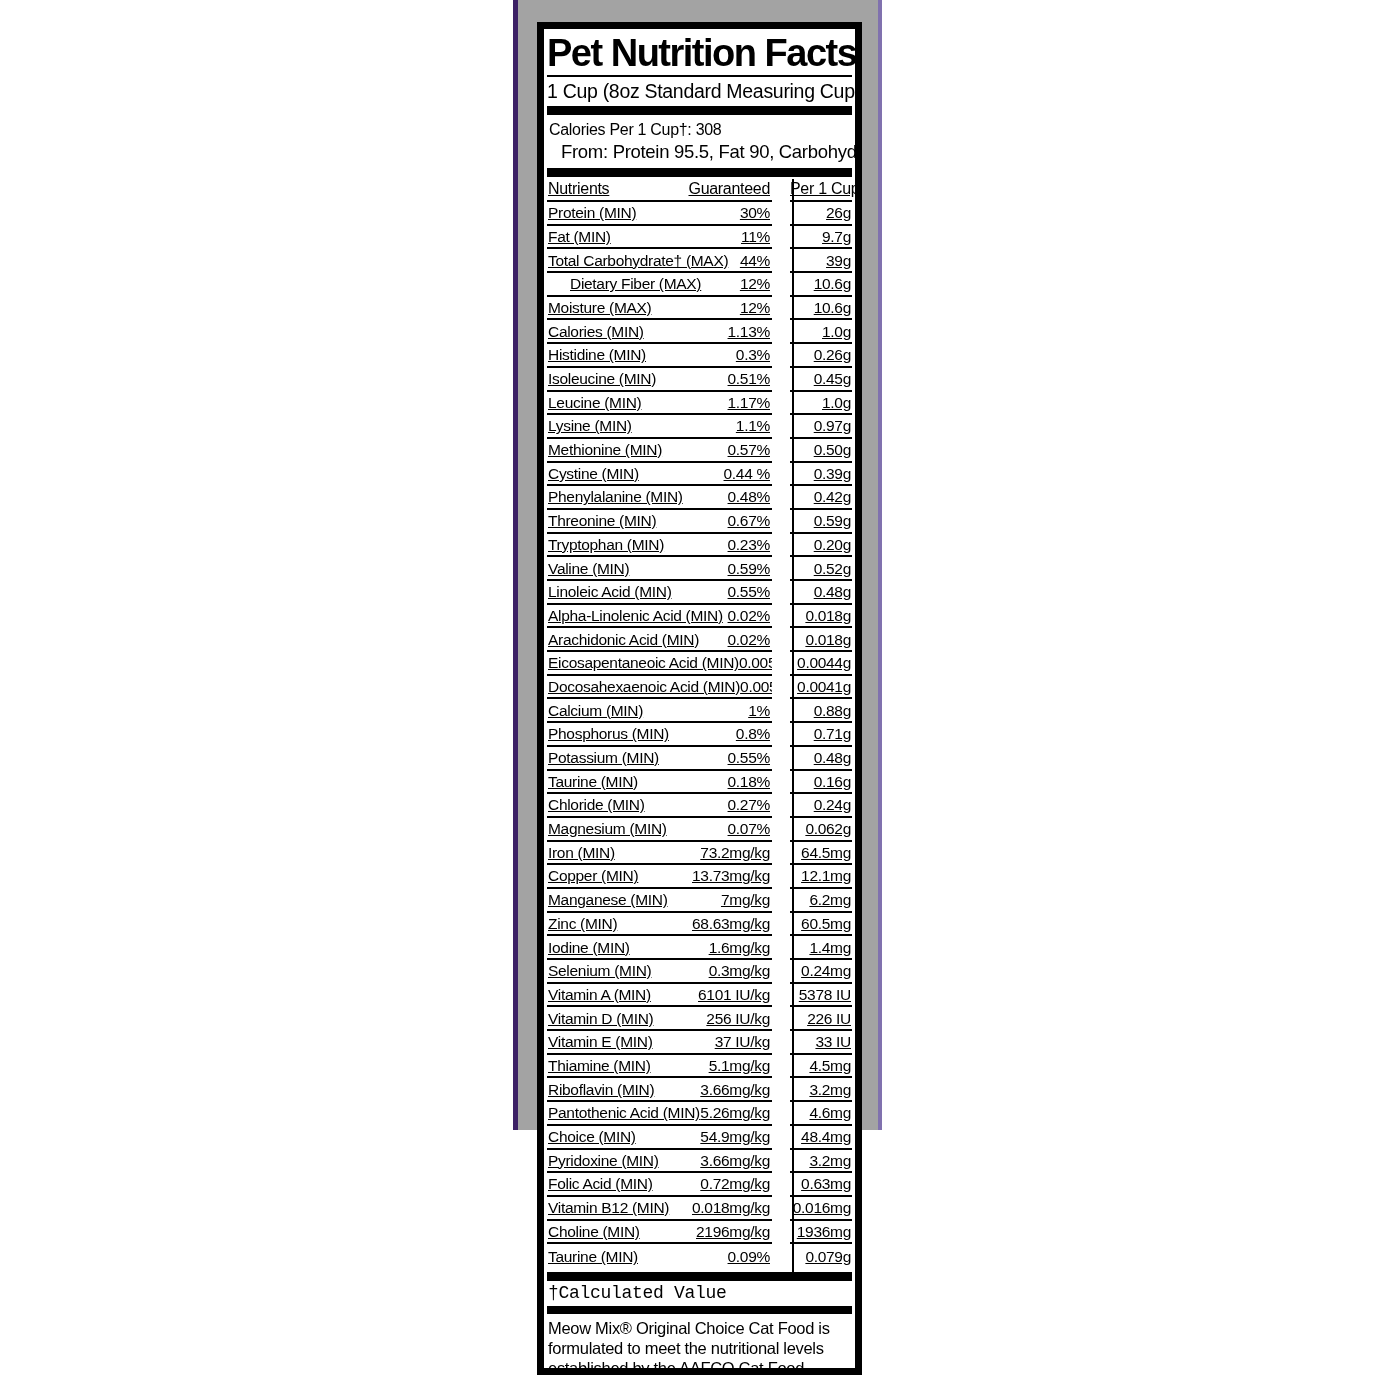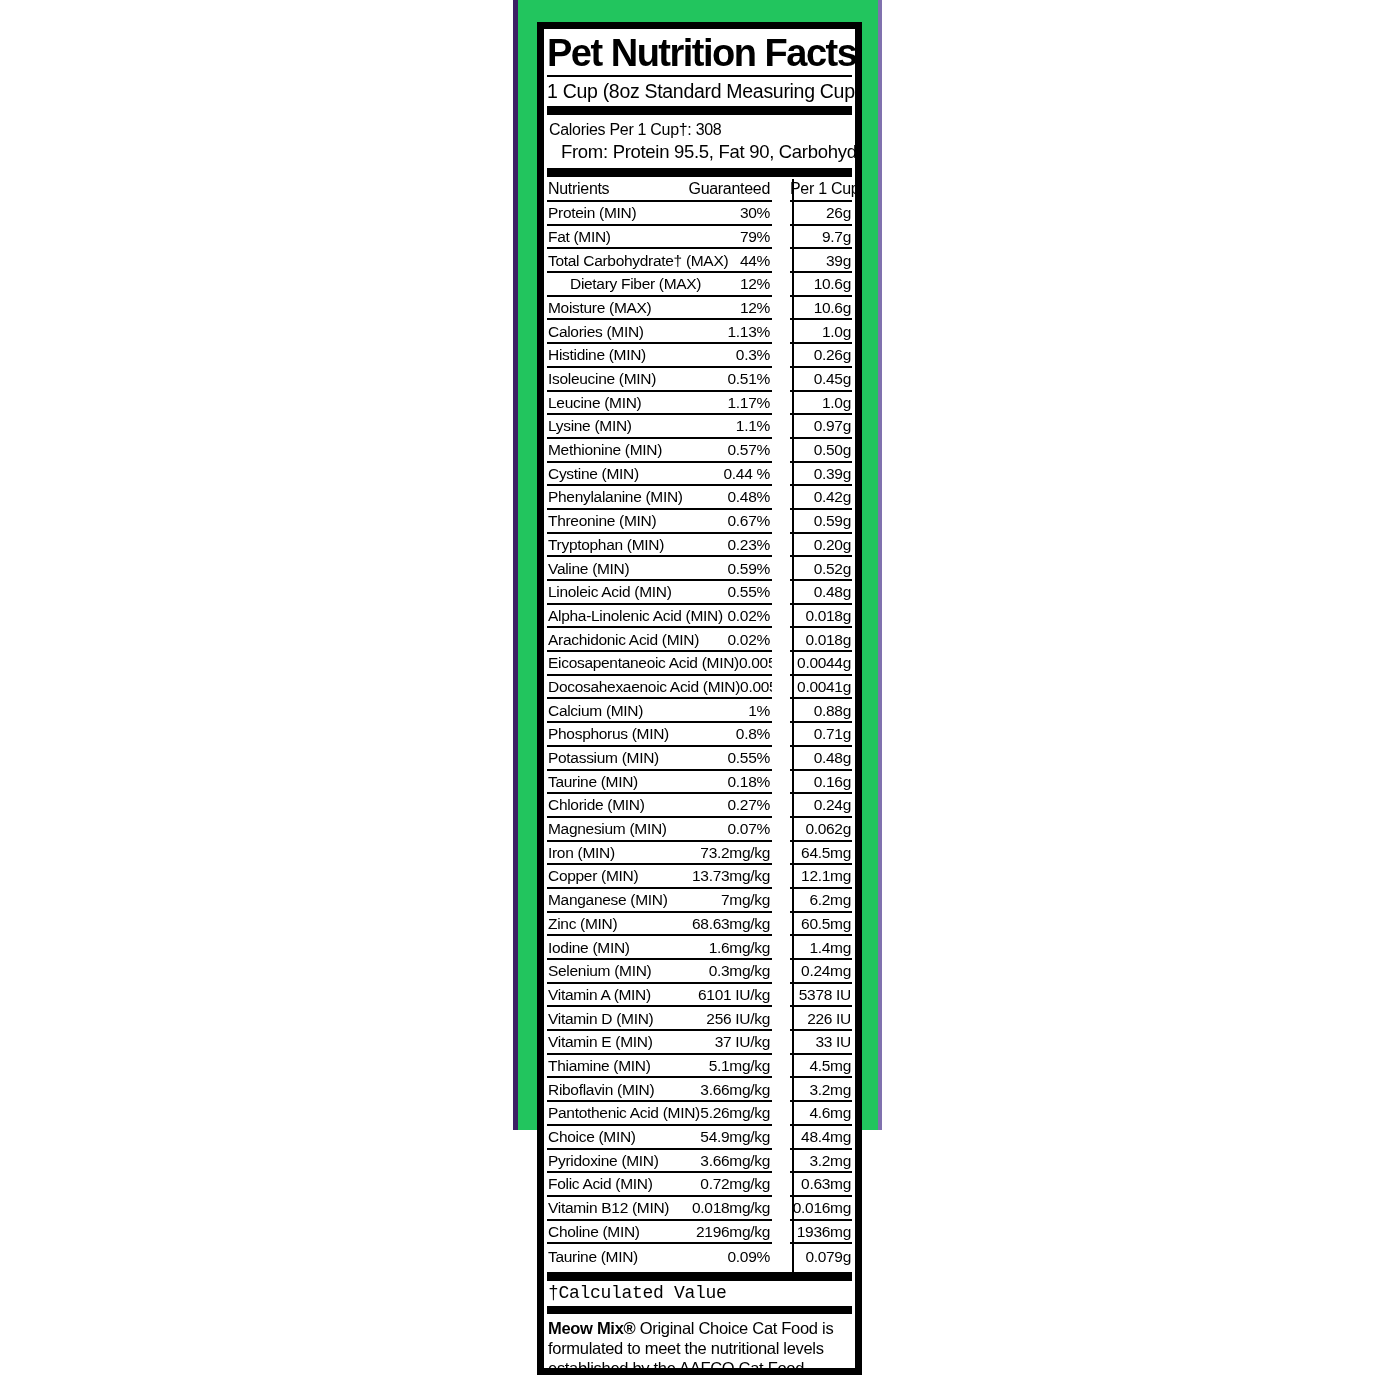--- a/index.html
+++ b/index.html
@@ -14,21 +14,21 @@
     overflow: hidden;
   }
 
   
   .band {
     position: absolute;
     left: 513px;
     top: 0;
     width: 369px;
     height: 1130px;
-    background: #22c55e;
+    background: #a3a3a3;
   }
   .band::before {            
     content: "";
     position: absolute;
     left: 0; top: 0; bottom: 0;
     width: 5px;
     background: #3c2065;
   }
   .band::after {             
     content: "";
@@ -86,20 +86,21 @@
     background: #000;
   }
 
   .row {
     display: flex;
     height: 23.7px;
     align-items: flex-end;
     font-size: 15.5px;
     letter-spacing: -0.3px;
     line-height: 1;
+    text-decoration: underline;
   }
   .row.header { height: 25px; font-size: 16px; }
   .cell-left {
     flex: 1;
     display: flex;
     justify-content: space-between;
     align-items: flex-end;
     border-bottom: 2px solid #000;
     padding: 0 2px 3px 1px;
     margin-right: 10px;
@@ -127,21 +128,21 @@
     font-family: Liberation Mono, monospace;
   }
   .bar.thin { height: 8px; }
 
   .footer {
     font-size: 16.5px;
     line-height: 20px;
     letter-spacing: -0.3px;
     padding: 4px 1px 0 1px;
   }
-  .footer b { font-weight: bold; }
+  .footer b { font-weight: normal; }
 </style>
 </head>
 <body>
 
 <div class="canvas">
   <div class="band">
     <div class="label">
 
       <div class="title">Pet Nutrition Facts</div>
       <div class="title-rule"></div>
@@ -169,21 +170,21 @@
             <div class="row">
               <div class="cell-left">
                 <span class="nname">Protein (MIN)</span>
                 <span class="gval">30%</span>
               </div>
               <div class="cell-right">26g</div>
             </div>
             <div class="row">
               <div class="cell-left">
                 <span class="nname">Fat (MIN)</span>
-                <span class="gval">79%</span>
+                <span class="gval">11%</span>
               </div>
               <div class="cell-right">9.7g</div>
             </div>
             <div class="row">
               <div class="cell-left">
                 <span class="nname">Total Carbohydrate† (MAX)</span>
                 <span class="gval">44%</span>
               </div>
               <div class="cell-right">39g</div>
             </div>

